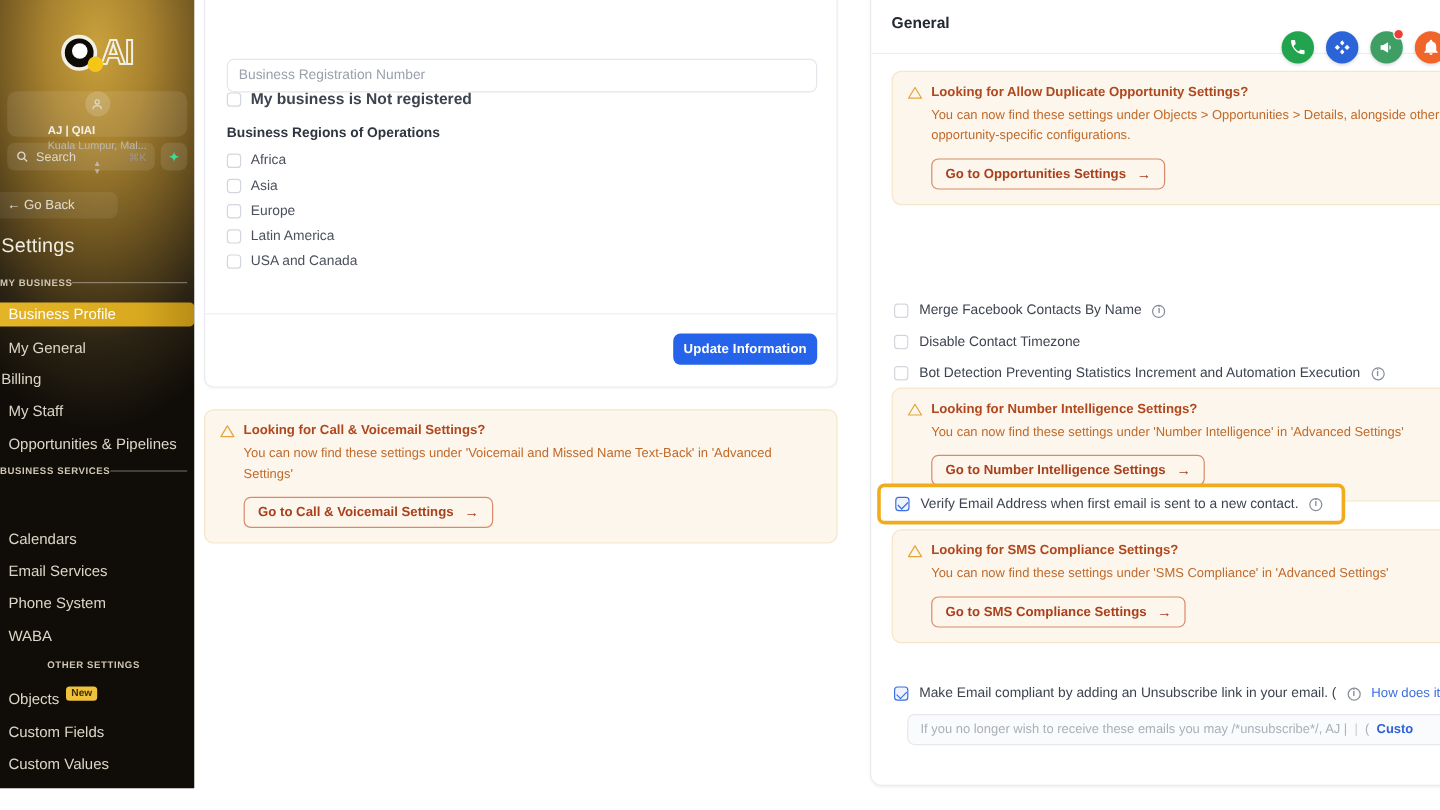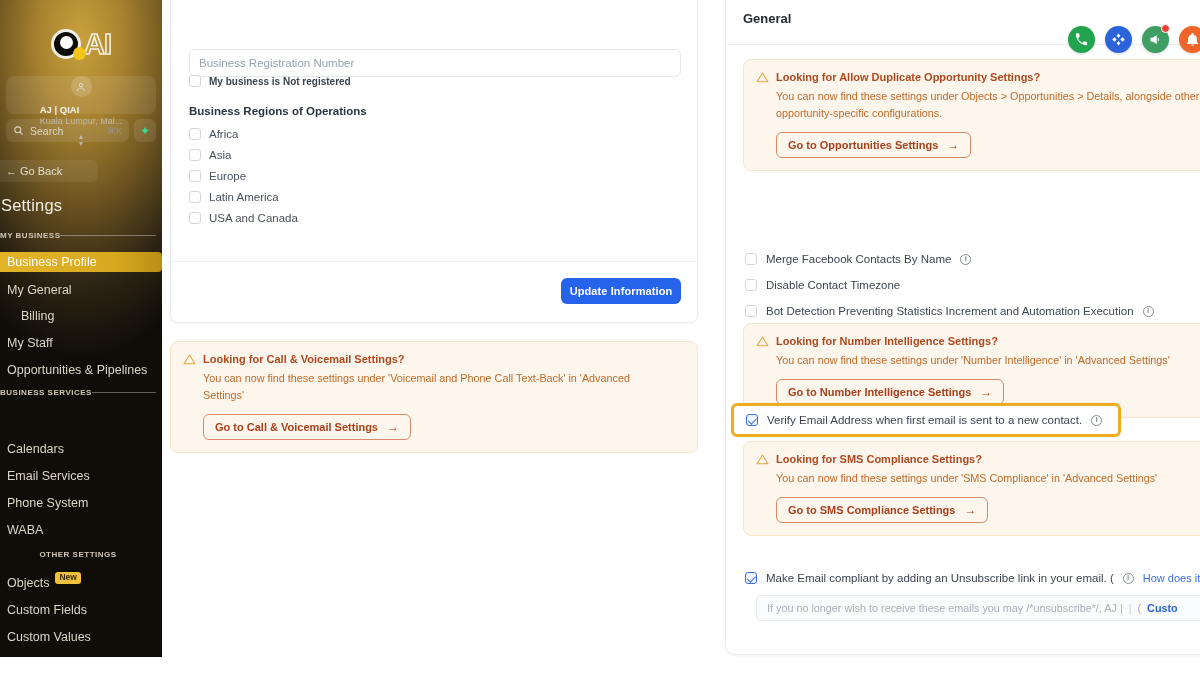--- a/index.html
+++ b/index.html
@@ -115,21 +115,21 @@
   .cb-row { display:flex; align-items:center; gap:8px; }
   .cbox {
     width:12px; height:12px; border:1.3px solid #d3d7dd; border-radius:3px;
     background:#fff; flex:none;
   }
   .cbox.checked { border-color:#3b6fe0; background:#eef3fe; position:relative; }
   .cbox.checked::after {
     content:""; position:absolute; left:3.4px; top:1px; width:3.6px; height:7px;
     border:solid #3b6fe0; border-width:0 1.7px 1.7px 0; transform:rotate(45deg);
   }
-  .notreg { position:absolute; left:18px; top:86px; font-size:10px; color:#3d4450; font-weight:600; }
+  .notreg { position:absolute; left:18px; top:86px; font-size:13px; color:#3d4450; font-weight:600; }
   .regions-title { position:absolute; left:18px; top:116px; font-size:11.5px; font-weight:700; color:#2f353f; }
   .region { position:absolute; left:18px; font-size:11.5px; color:#4a515c; }
   .card-divider { position:absolute; left:0; right:0; top:272px; height:1px; background:#edeff2; }
   .btn-primary {
     position:absolute; left:390px; top:289px; width:120px; height:26px;
     background:#2563eb; color:#fff; border-radius:6px;
     display:flex; align-items:center; justify-content:center;
     font-size:11px; font-weight:700; letter-spacing:.1px;
   }
 
@@ -260,21 +260,21 @@
       <span class="sb-group-label">MY BUSINESS</span>
       <span class="sb-group-line"></span>
     </div>
     <div class="sb-item active" style="top:252px;">
       <span style="padding-left:6px;">Business Profile</span>
     </div>
     <div class="sb-item" style="top:280px;">
       <span style="padding-left:6px;">My General</span>
     </div>
     <div class="sb-item" style="top:306px;">
-      <span style="padding-left:20px;">Billing</span>
+      <span style="padding-left:0;">Billing</span>
     </div>
     <div class="sb-item" style="top:333px;">
       <span style="padding-left:6px;">My Staff</span>
     </div>
     <div class="sb-item" style="top:360px;">
       <span style="padding-left:6px;">Opportunities &amp; Pipelines</span>
     </div>
 
     <div class="sb-group" style="top:388px;">
       <span class="sb-group-label">BUSINESS SERVICES</span>
@@ -377,21 +377,21 @@
         <div class="btn-primary">Update Information</div>
       </div>
 
       <div class="alert alert-voicemail">
         <div class="alert-head">
           <svg class="warn-tri" viewBox="0 0 24 24" fill="none" stroke="#e3a53c" stroke-width="1.9" stroke-linejoin="round">
             <path d="M12 3.5 22 20H2z"></path>
           </svg>
           <span class="alert-title">Looking for Call &amp; Voicemail Settings?</span>
         </div>
-        <div class="alert-body" style="padding-left:20px;">You can now find these settings under 'Voicemail and Phone Call Text-Back' in 'Advanced Settings'</div>
+        <div class="alert-body" style="padding-left:20px;">You can now find these settings under 'Voicemail and Missed Name Text-Back' in 'Advanced Settings'</div>
         <div style="padding-left:20px;">
           <div class="alert-btn">
             <span>Go to Call &amp; Voicemail Settings</span>
             <span class="arr">→</span>
           </div>
         </div>
       </div>
     </div>
 
     <div class="right-col">

